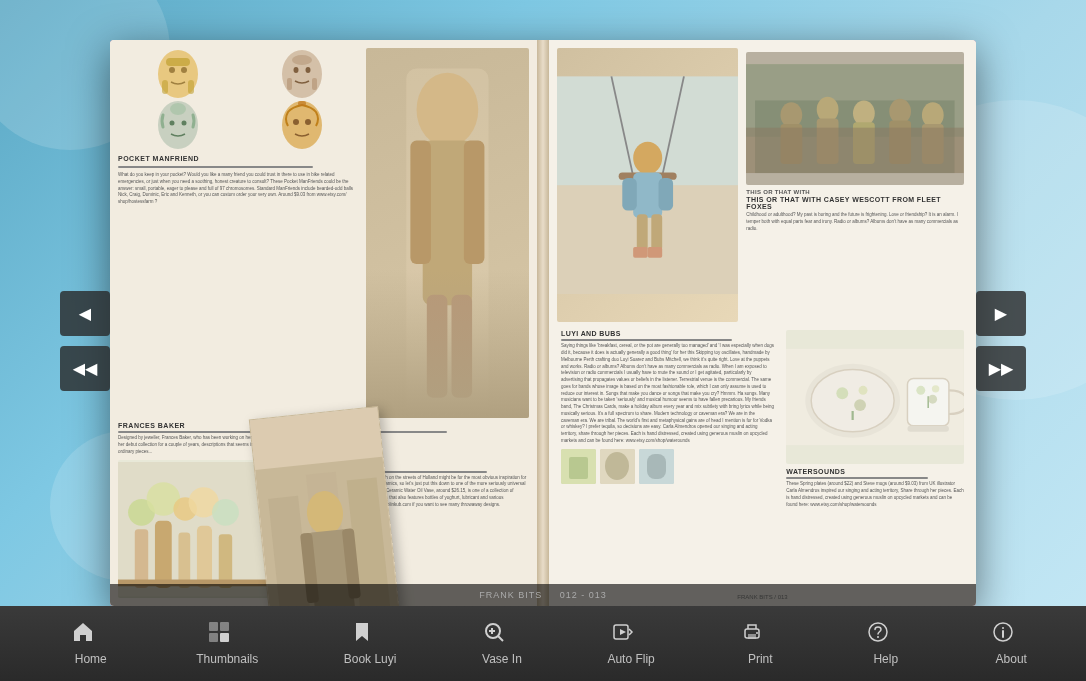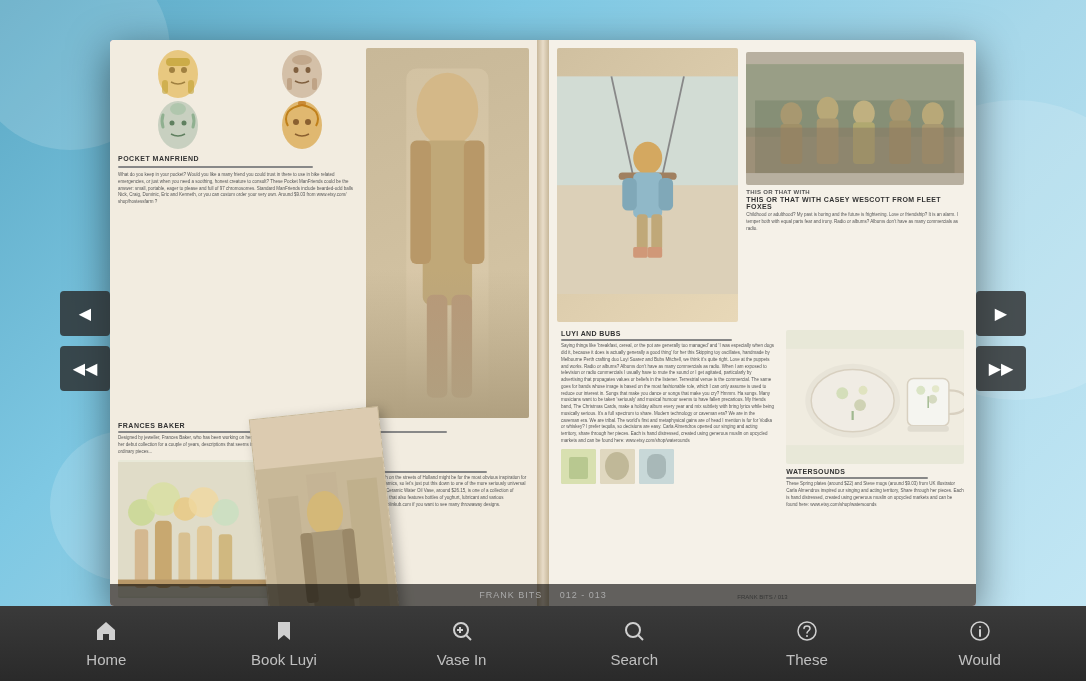--- a/index.html
+++ b/index.html
@@ -130,23 +130,24 @@
       border-radius: 4px;
       min-width: 80px;
     }
 
     .toolbar-icon {
       font-size: 20px;
       color: #d0d0d0;
     }
 
     .toolbar-label {
-      font-size: 15px;
+      font-size: 12px;
       color: #c0c0c0;
       white-space: nowrap;
+      margin-left: 16px;
     }
 
     
     .page-number-left {
       position: absolute;
       bottom: 6px;
       left: 50%;
       transform: translateX(-50%);
       font-size: 6px;
       color: #888;
@@ -546,20 +547,31 @@
 
   <div class="toolbar-item">
     <div class="toolbar-icon">
       <svg width="22" height="22" viewBox="0 0 22 22" fill="none">
         <path d="M2 10L11 2L20 10V20H14V14H8V20H2V10Z" fill="#d0d0d0"></path>
       </svg>
     </div>
     <span class="toolbar-label">Home</span>
   </div>
 
+  <div class="toolbar-item">
+    <div class="toolbar-icon">
+      <svg width="22" height="22" viewBox="0 0 22 22" fill="none">
+        <rect x="1" y="1" width="9" height="9" rx="1" fill="#d0d0d0" opacity="0.5"></rect>
+        <rect x="12" y="1" width="9" height="9" rx="1" fill="#d0d0d0" opacity="0.5"></rect>
+        <rect x="1" y="12" width="9" height="9" rx="1" fill="#d0d0d0" opacity="0.5"></rect>
+        <rect x="12" y="12" width="9" height="9" rx="1" fill="#d0d0d0"></rect>
+      </svg>
+    </div>
+    <span class="toolbar-label">Thumbnails</span>
+  </div>
 
   <div class="toolbar-item">
     <div class="toolbar-icon">
       <svg width="22" height="22" viewBox="0 0 22 22" fill="none">
         <path d="M5 2H17V20L11 15L5 20V2Z" fill="#d0d0d0"></path>
       </svg>
     </div>
     <span class="toolbar-label">Book Luyi</span>
   </div>
 
@@ -568,48 +580,60 @@
       <svg width="22" height="22" viewBox="0 0 22 22" fill="none">
         <circle cx="10" cy="10" r="7" stroke="#d0d0d0" stroke-width="2"></circle>
         <line x1="9" y1="7" x2="9" y2="13" stroke="#d0d0d0" stroke-width="2"></line>
         <line x1="6" y1="10" x2="12" y2="10" stroke="#d0d0d0" stroke-width="2"></line>
         <line x1="15" y1="15" x2="20" y2="20" stroke="#d0d0d0" stroke-width="2"></line>
       </svg>
     </div>
     <span class="toolbar-label">Vase In</span>
   </div>
 
-  <div class="toolbar-item">
-    <div class="toolbar-icon">
-      <svg width="22" height="22" viewBox="0 0 22 22" fill="none">
-        <circle cx="10" cy="10" r="7" stroke="#d0d0d0" stroke-width="2"></circle>
-        <line x1="15" y1="15" x2="20" y2="20" stroke="#d0d0d0" stroke-width="2"></line>
-      </svg>
-    </div>
-    <span class="toolbar-label">Search</span>
-  </div>
-
-
-
+
+
+  <div class="toolbar-item">
+    <div class="toolbar-icon">
+      <svg width="22" height="22" viewBox="0 0 22 22" fill="none">
+        <rect x="2" y="4" width="14" height="14" rx="2" stroke="#d0d0d0" stroke-width="1.5"></rect>
+        <path d="M8 8L14 11L8 14Z" fill="#d0d0d0"></path>
+        <path d="M17 8L20 11L17 14" stroke="#d0d0d0" stroke-width="1.5" fill="none"></path>
+      </svg>
+    </div>
+    <span class="toolbar-label">Auto Flip</span>
+  </div>
+
+  <div class="toolbar-item">
+    <div class="toolbar-icon">
+      <svg width="22" height="22" viewBox="0 0 22 22" fill="none">
+        <rect x="4" y="8" width="14" height="9" rx="2" stroke="#d0d0d0" stroke-width="1.5"></rect>
+        <path d="M7 8V4H15V8" stroke="#d0d0d0" stroke-width="1.5"></path>
+        <rect x="7" y="13" width="8" height="5" fill="#d0d0d0" opacity="0.6"></rect>
+        <circle cx="16" cy="12" r="1" fill="#d0d0d0"></circle>
+      </svg>
+    </div>
+    <span class="toolbar-label">Print</span>
+  </div>
 
   <div class="toolbar-item">
     <div class="toolbar-icon">
       <svg width="22" height="22" viewBox="0 0 22 22" fill="none">
         <circle cx="11" cy="11" r="9" stroke="#d0d0d0" stroke-width="1.5"></circle>
         <path d="M8 8.5C8 7 9.5 6 11 6C12.5 6 14 7 14 8.5C14 10.5 11 11 11 13" stroke="#d0d0d0" stroke-width="1.5" stroke-linecap="round"></path>
         <circle cx="11" cy="16" r="1" fill="#d0d0d0"></circle>
       </svg>
     </div>
-    <span class="toolbar-label">These</span>
+    <span class="toolbar-label">Help</span>
   </div>
 
   <div class="toolbar-item">
     <div class="toolbar-icon">
       <svg width="22" height="22" viewBox="0 0 22 22" fill="none">
         <circle cx="11" cy="11" r="9" stroke="#d0d0d0" stroke-width="1.5"></circle>
         <line x1="11" y1="10" x2="11" y2="16" stroke="#d0d0d0" stroke-width="2" stroke-linecap="round"></line>
         <circle cx="11" cy="7" r="1" fill="#d0d0d0"></circle>
       </svg>
     </div>
-    <span class="toolbar-label">Would</span>
+    <span class="toolbar-label">About</span>
   </div>
 
 </div>
 
 </body></html>

